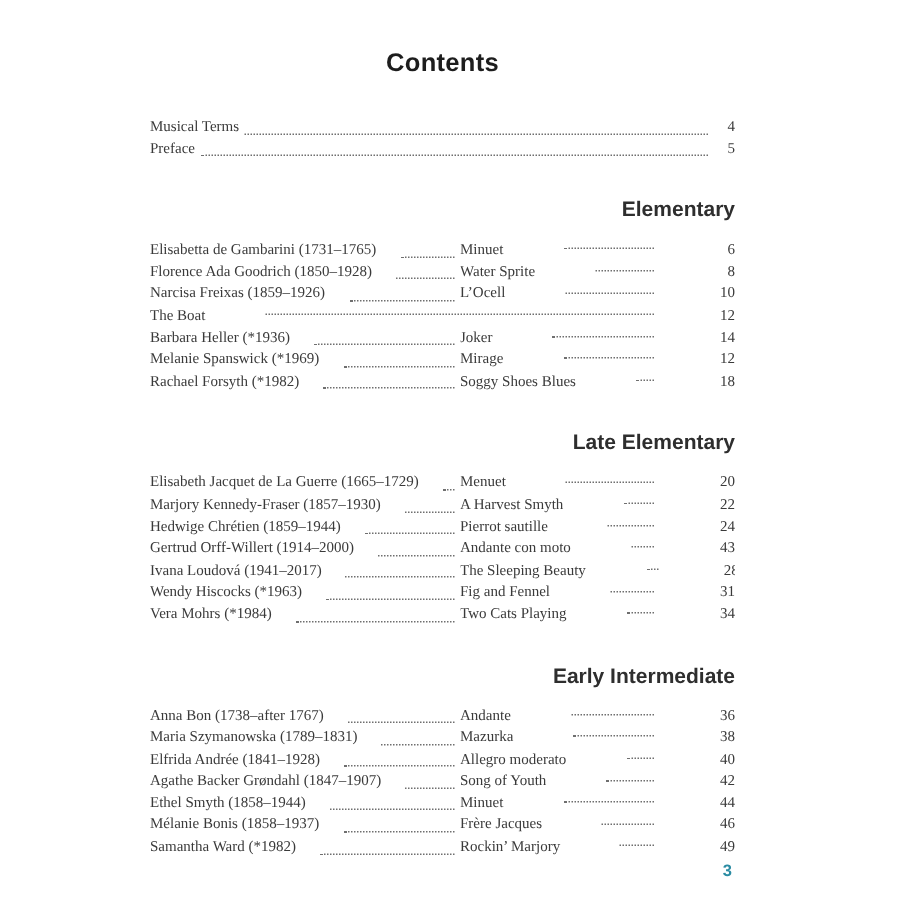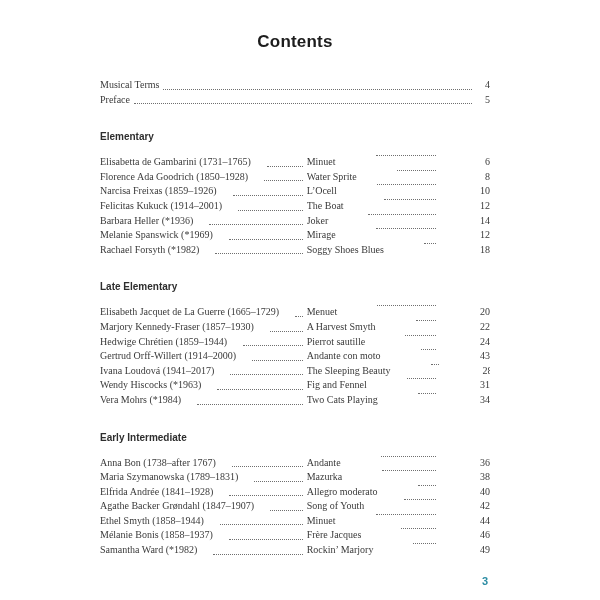--- a/index.html
+++ b/index.html
@@ -28,23 +28,23 @@
     font-size: 17px;
     color: #1d1d1d;
     text-align: center;
     padding-top: 32px;
     margin: 0 0 26px 0;
     letter-spacing: 0.2px;
   }
   .section-heading {
     font-family: "Liberation Sans", sans-serif;
     font-weight: bold;
-    font-size: 10px;
+    font-size: 14px;
     color: #2e2e2e;
-    text-align: left;
+    text-align: right;
     margin: 24px 0 13px 0;
   }
   .front-matter { margin-bottom: 2px; }
   .row {
     display: flex;
     align-items: flex-end;
     font-size: 10px;
     line-height: 14.6px;
     height: 14.6px;
     color: #3a3a3a;
@@ -64,21 +64,21 @@
   }
   .col-left {
     display: flex;
     align-items: flex-end;
     width: 53%;
     overflow: hidden;
     gap: 12px;
   }
   .col-right {
     display: flex;
-    align-items: flex-start;
+    align-items: center;
     flex: 1;
     overflow: hidden;
     gap: 36px;
   }
   .folio {
     position: absolute;
     right: 112px;
     bottom: 13px;
     font-family: "Liberation Sans", sans-serif;
     font-weight: bold;
@@ -135,24 +135,20 @@
         <span class="txt">Narcisa Freixas (1859–1926)</span>
         <span class="leader"></span>
       </span>
       <span class="col-right">
         <span class="txt">L’Ocell</span>
         <span class="leader"></span>
         <span class="pg">10</span>
       </span>
     </div>
     <div class="row">
-      <span class="col-left">
-        <span class="txt">Felicitas Kukuck (1914–2001)</span>
-        <span class="leader"></span>
-      </span>
       <span class="col-right">
         <span class="txt">The Boat</span>
         <span class="leader"></span>
         <span class="pg">12</span>
       </span>
     </div>
     <div class="row">
       <span class="col-left">
         <span class="txt">Barbara Heller (*1936)</span>
         <span class="leader"></span>

